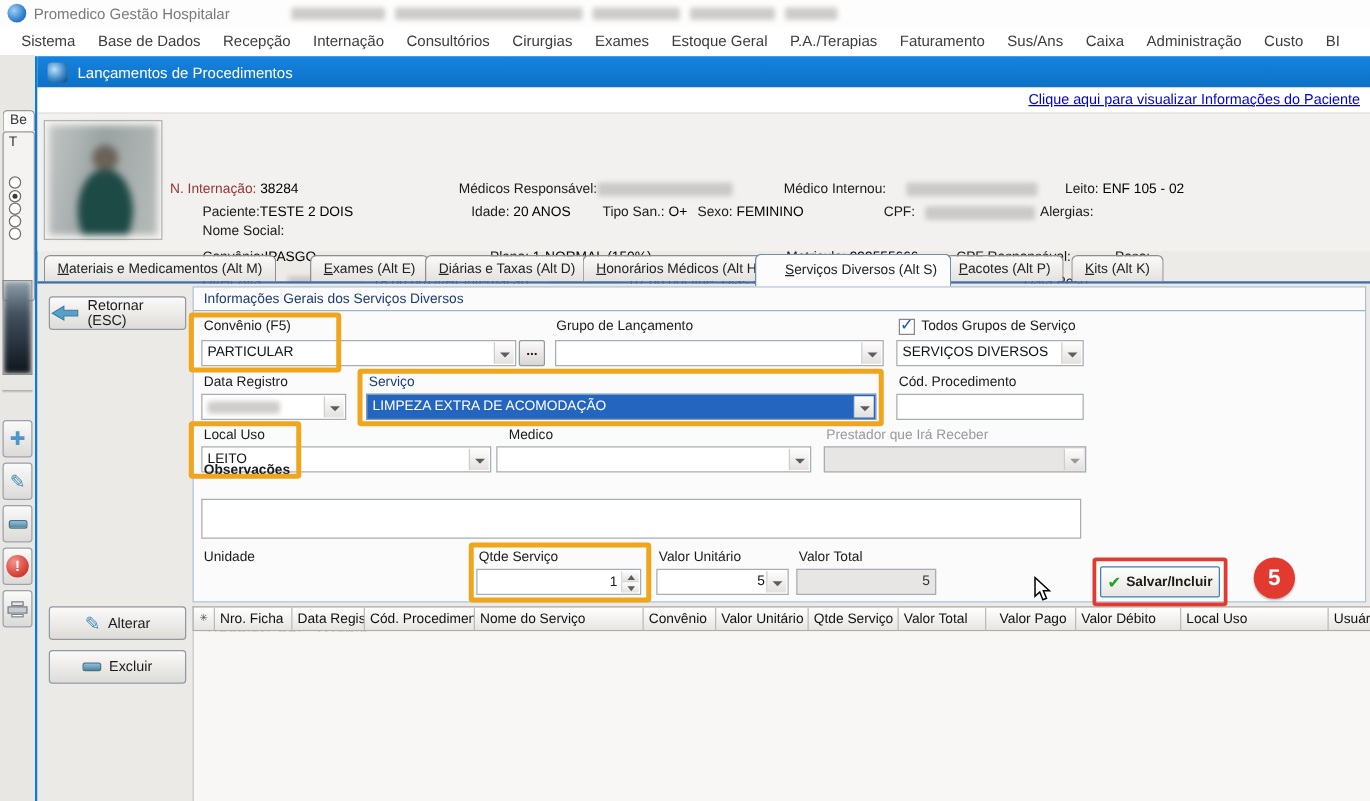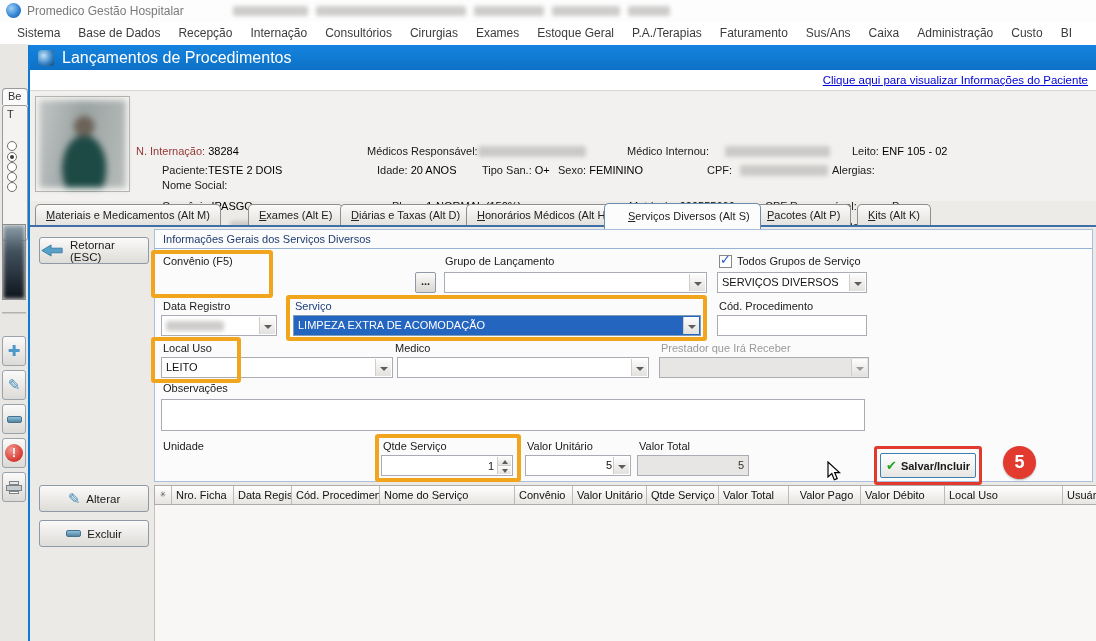--- a/index.html
+++ b/index.html
@@ -55,21 +55,21 @@
   .glyph-printer .pr-body { position:absolute; left:0; top:4px; width:16px; height:6px; background:#c7ccd1; border:1px solid #7d8287; }
   .glyph-printer .pr-out { position:absolute; left:3px; top:10px; width:10px; height:3px; background:#fff; border:1px solid #7d8287; }
 
   
   .dialog { left:28px; top:45px; width:1068px; height:596px; background:#edebe8;
     border-left:2px solid #0e7ad4; }
   .dlg-titlebar { left:0; top:0; width:1068px; height:25px;
     background:linear-gradient(#1583df,#0d71c6); display:flex; align-items:center; }
   .dlg-icon { margin:0 8px 0 8px; width:16px; height:16px; border-radius:3px;
     background:radial-gradient(circle at 35% 35%, #bfe0f7, #3a87c8 55%, #14456e); }
-  .dlg-title { color:#fff; font-size:16px; }
+  .dlg-title { color:#fff; font-size:12px; }
   .linkrow { left:0; top:25px; width:1068px; height:21px; background:#ffffff;
     border-bottom:1px solid #d8d6d3; }
   .info-link { position:absolute; right:10px; top:4px; color:#0000d4; text-decoration:underline;
     font-size:11.5px; cursor:pointer; }
 
   
   .patient { left:0; top:46px; width:1068px; height:110px; background:#f2f1ef; }
   .photo-frame { left:5px; top:5px; width:95px; height:96px; background:#f7f6f4;
     border:1px solid #b5b3b0; padding:3px; }
   .photo { width:100%; height:100%; overflow:hidden; position:relative;
@@ -367,20 +367,24 @@
       <div class="side-btn" style="top:293px;">
         <span class="glyph-dash"></span>
         <span>Excluir</span>
       </div>
 
       <div class="groupbox">
         <span class="gb-title nowrap">Informações Gerais dos Serviços Diversos</span>
         <div class="gb-line"></div>
 
         <span class="flabel" style="left:8px;top:25px;">Convênio (F5)</span>
+        <div class="cmb" style="left:6px;top:42px;width:252px;">
+          <span>PARTICULAR</span>
+          <span class="arrowbox"></span>
+        </div>
         <div class="dots-btn" style="left:260px;top:42px;">...</div>
 
         <span class="flabel" style="left:290px;top:25px;">Grupo de Lançamento</span>
         <div class="cmb" style="left:289px;top:42px;width:263px;">
           <span class="arrowbox"></span>
         </div>
 
         <span class="checkbox" style="left:564px;top:25px;">
           <span class="chk">✓</span>
         </span>
@@ -404,31 +408,31 @@
 
         <span class="flabel" style="left:564px;top:70px;">Cód. Procedimento</span>
         <div class="txt" style="left:562px;top:85px;width:150px;"></div>
 
         <span class="flabel" style="left:8px;top:112px;">Local Uso</span>
         <div class="cmb" style="left:6px;top:127px;width:232px;">
           <span>LEITO</span>
           <span class="arrowbox"></span>
         </div>
 
-        <span class="flabel" style="left:240px;top:112px;">Medico</span>
+        <span class="flabel" style="left:252px;top:112px;">Medico</span>
         <div class="cmb" style="left:242px;top:127px;width:252px;">
           <span class="arrowbox"></span>
         </div>
 
         <span class="flabel gray" style="left:506px;top:112px;">Prestador que Irá Receber</span>
         <div class="cmb dis" style="left:504px;top:127px;width:210px;">
           <span class="arrowbox"></span>
         </div>
 
-        <span class="flabel" style="left:8px;top:152px;">Observações</span>
+        <span class="flabel" style="left:8px;top:140px;font-weight:bold;">Observações</span>
         <div class="obs" style="left:6px;top:169px;width:704px;height:32px;"></div>
 
         <span class="flabel" style="left:8px;top:210px;">Unidade</span>
         <div class="cmb dis" style="left:6px;top:225px;width:168px;margin-top:44px;">
           <span>HOSPITAL SQL - MATRIZ</span>
           <span class="arrowbox"></span>
         </div>
 
         <span class="flabel" style="left:228px;top:210px;">Qtde Serviço</span>
         <div class="spinner" style="left:226px;top:225px;width:132px;">

